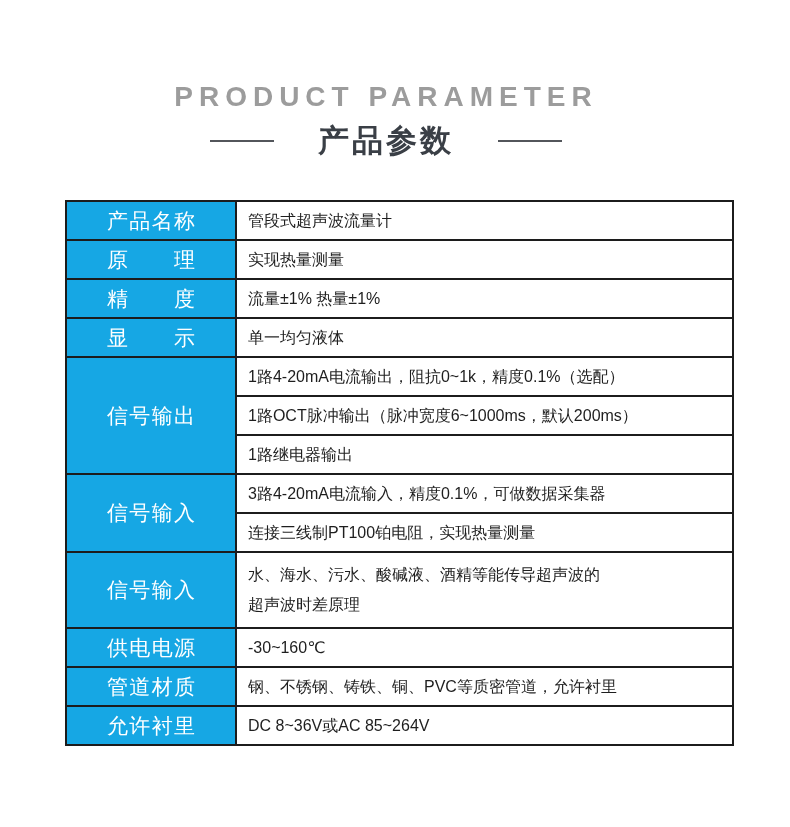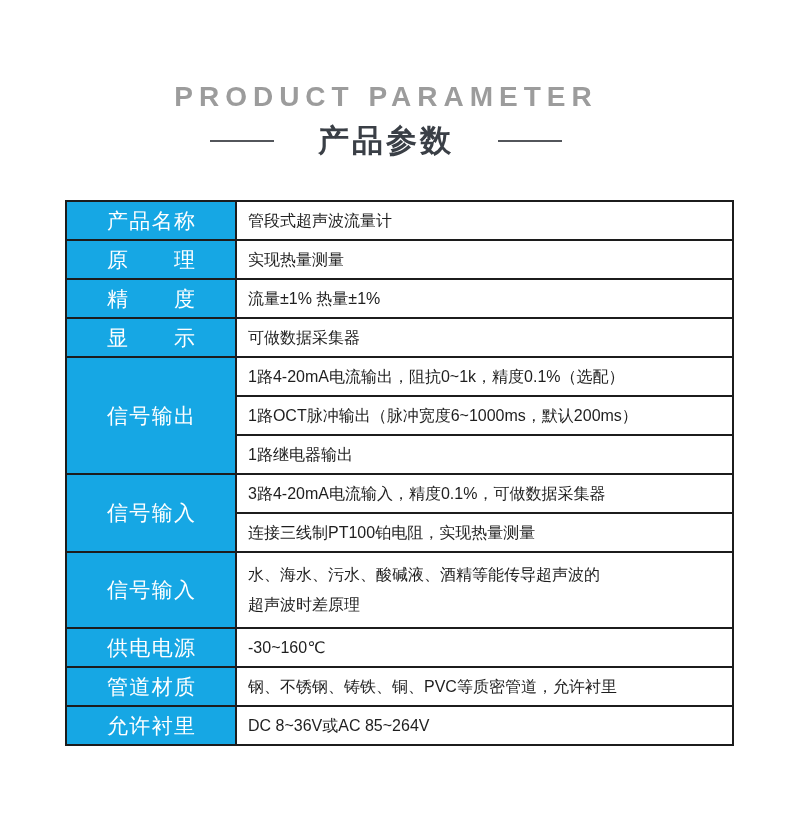--- a/index.html
+++ b/index.html
@@ -86,21 +86,21 @@
       <tr class="r">
         <td class="lbl"><span class="lbl-in">原理</span></td>
         <td class="val">实现热量测量</td>
       </tr>
       <tr class="r">
         <td class="lbl"><span class="lbl-in">精度</span></td>
         <td class="val">流量±1% 热量±1%</td>
       </tr>
       <tr class="r">
         <td class="lbl"><span class="lbl-in">显示</span></td>
-        <td class="val">可做数据采集器</td>
+        <td class="val">单一均匀液体</td>
       </tr>
       <tr class="r">
         <td class="lbl" rowspan="3"><span class="lbl-in">信号输出</span></td>
         <td class="val">1路4-20mA电流输出，阻抗0~1k，精度0.1%（选配）</td>
       </tr>
       <tr class="r">
         <td class="val">1路OCT脉冲输出（脉冲宽度6~1000ms，默认200ms）</td>
       </tr>
       <tr class="r">
         <td class="val">1路继电器输出</td>

